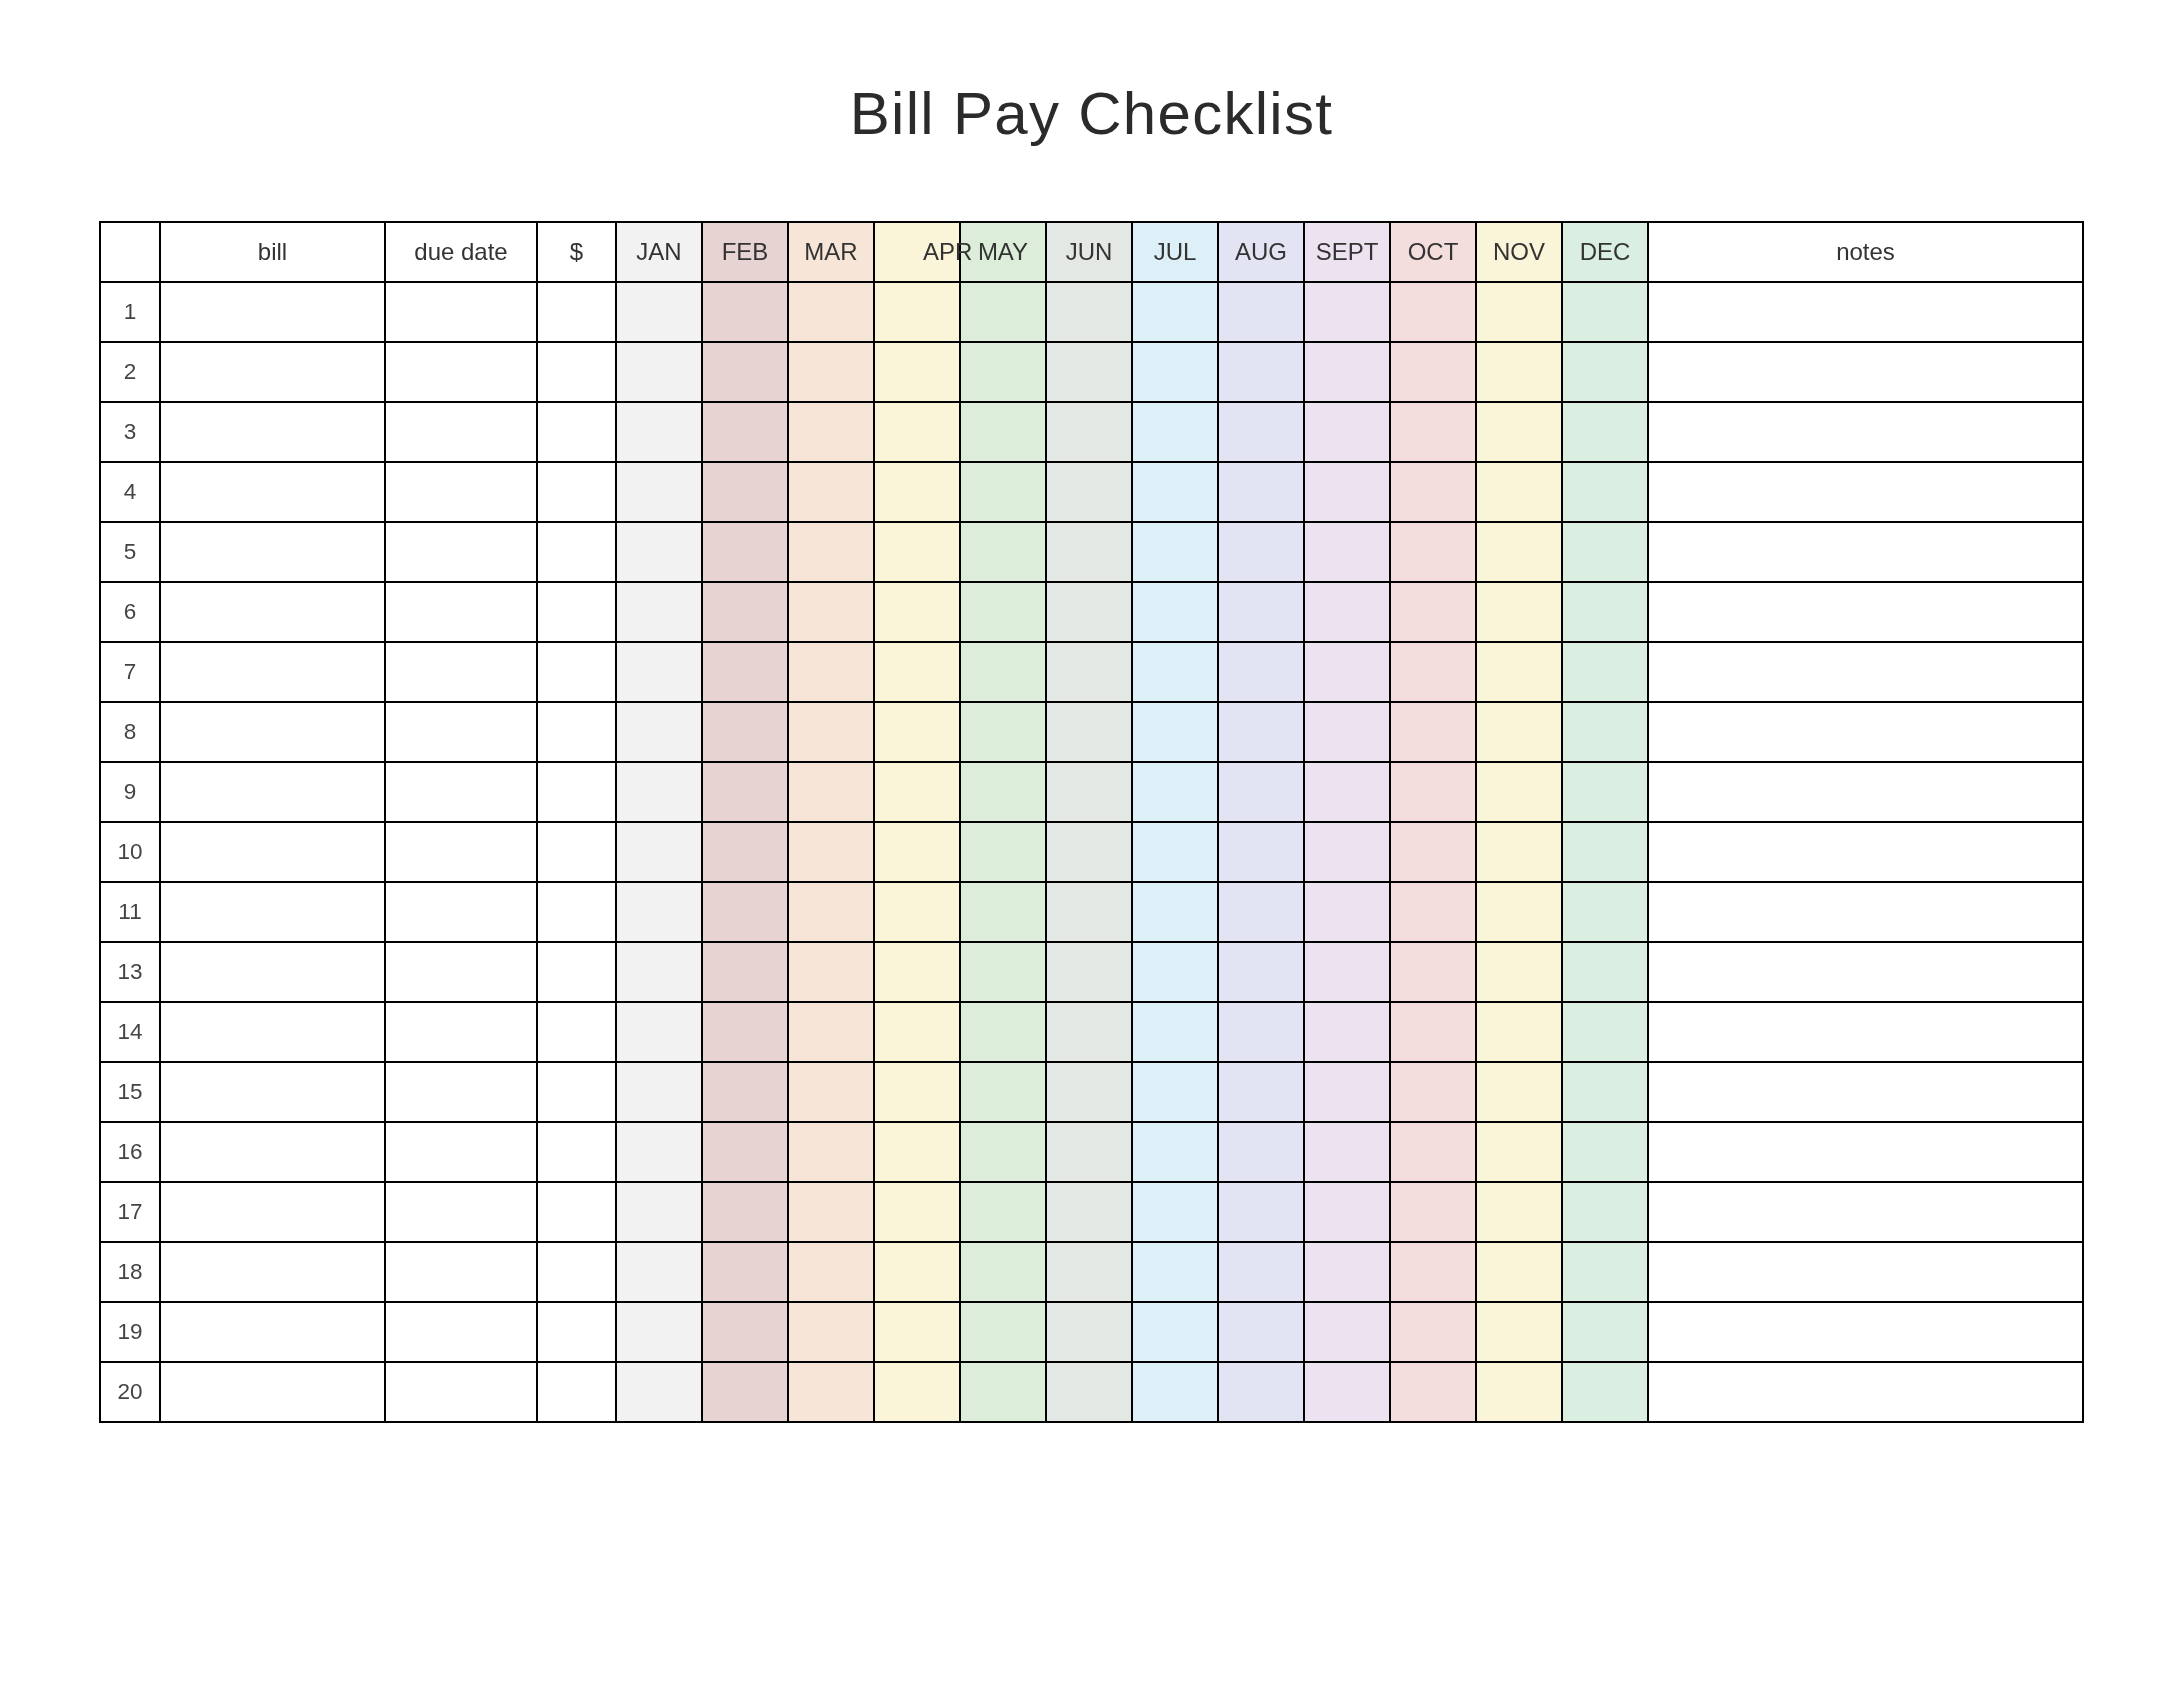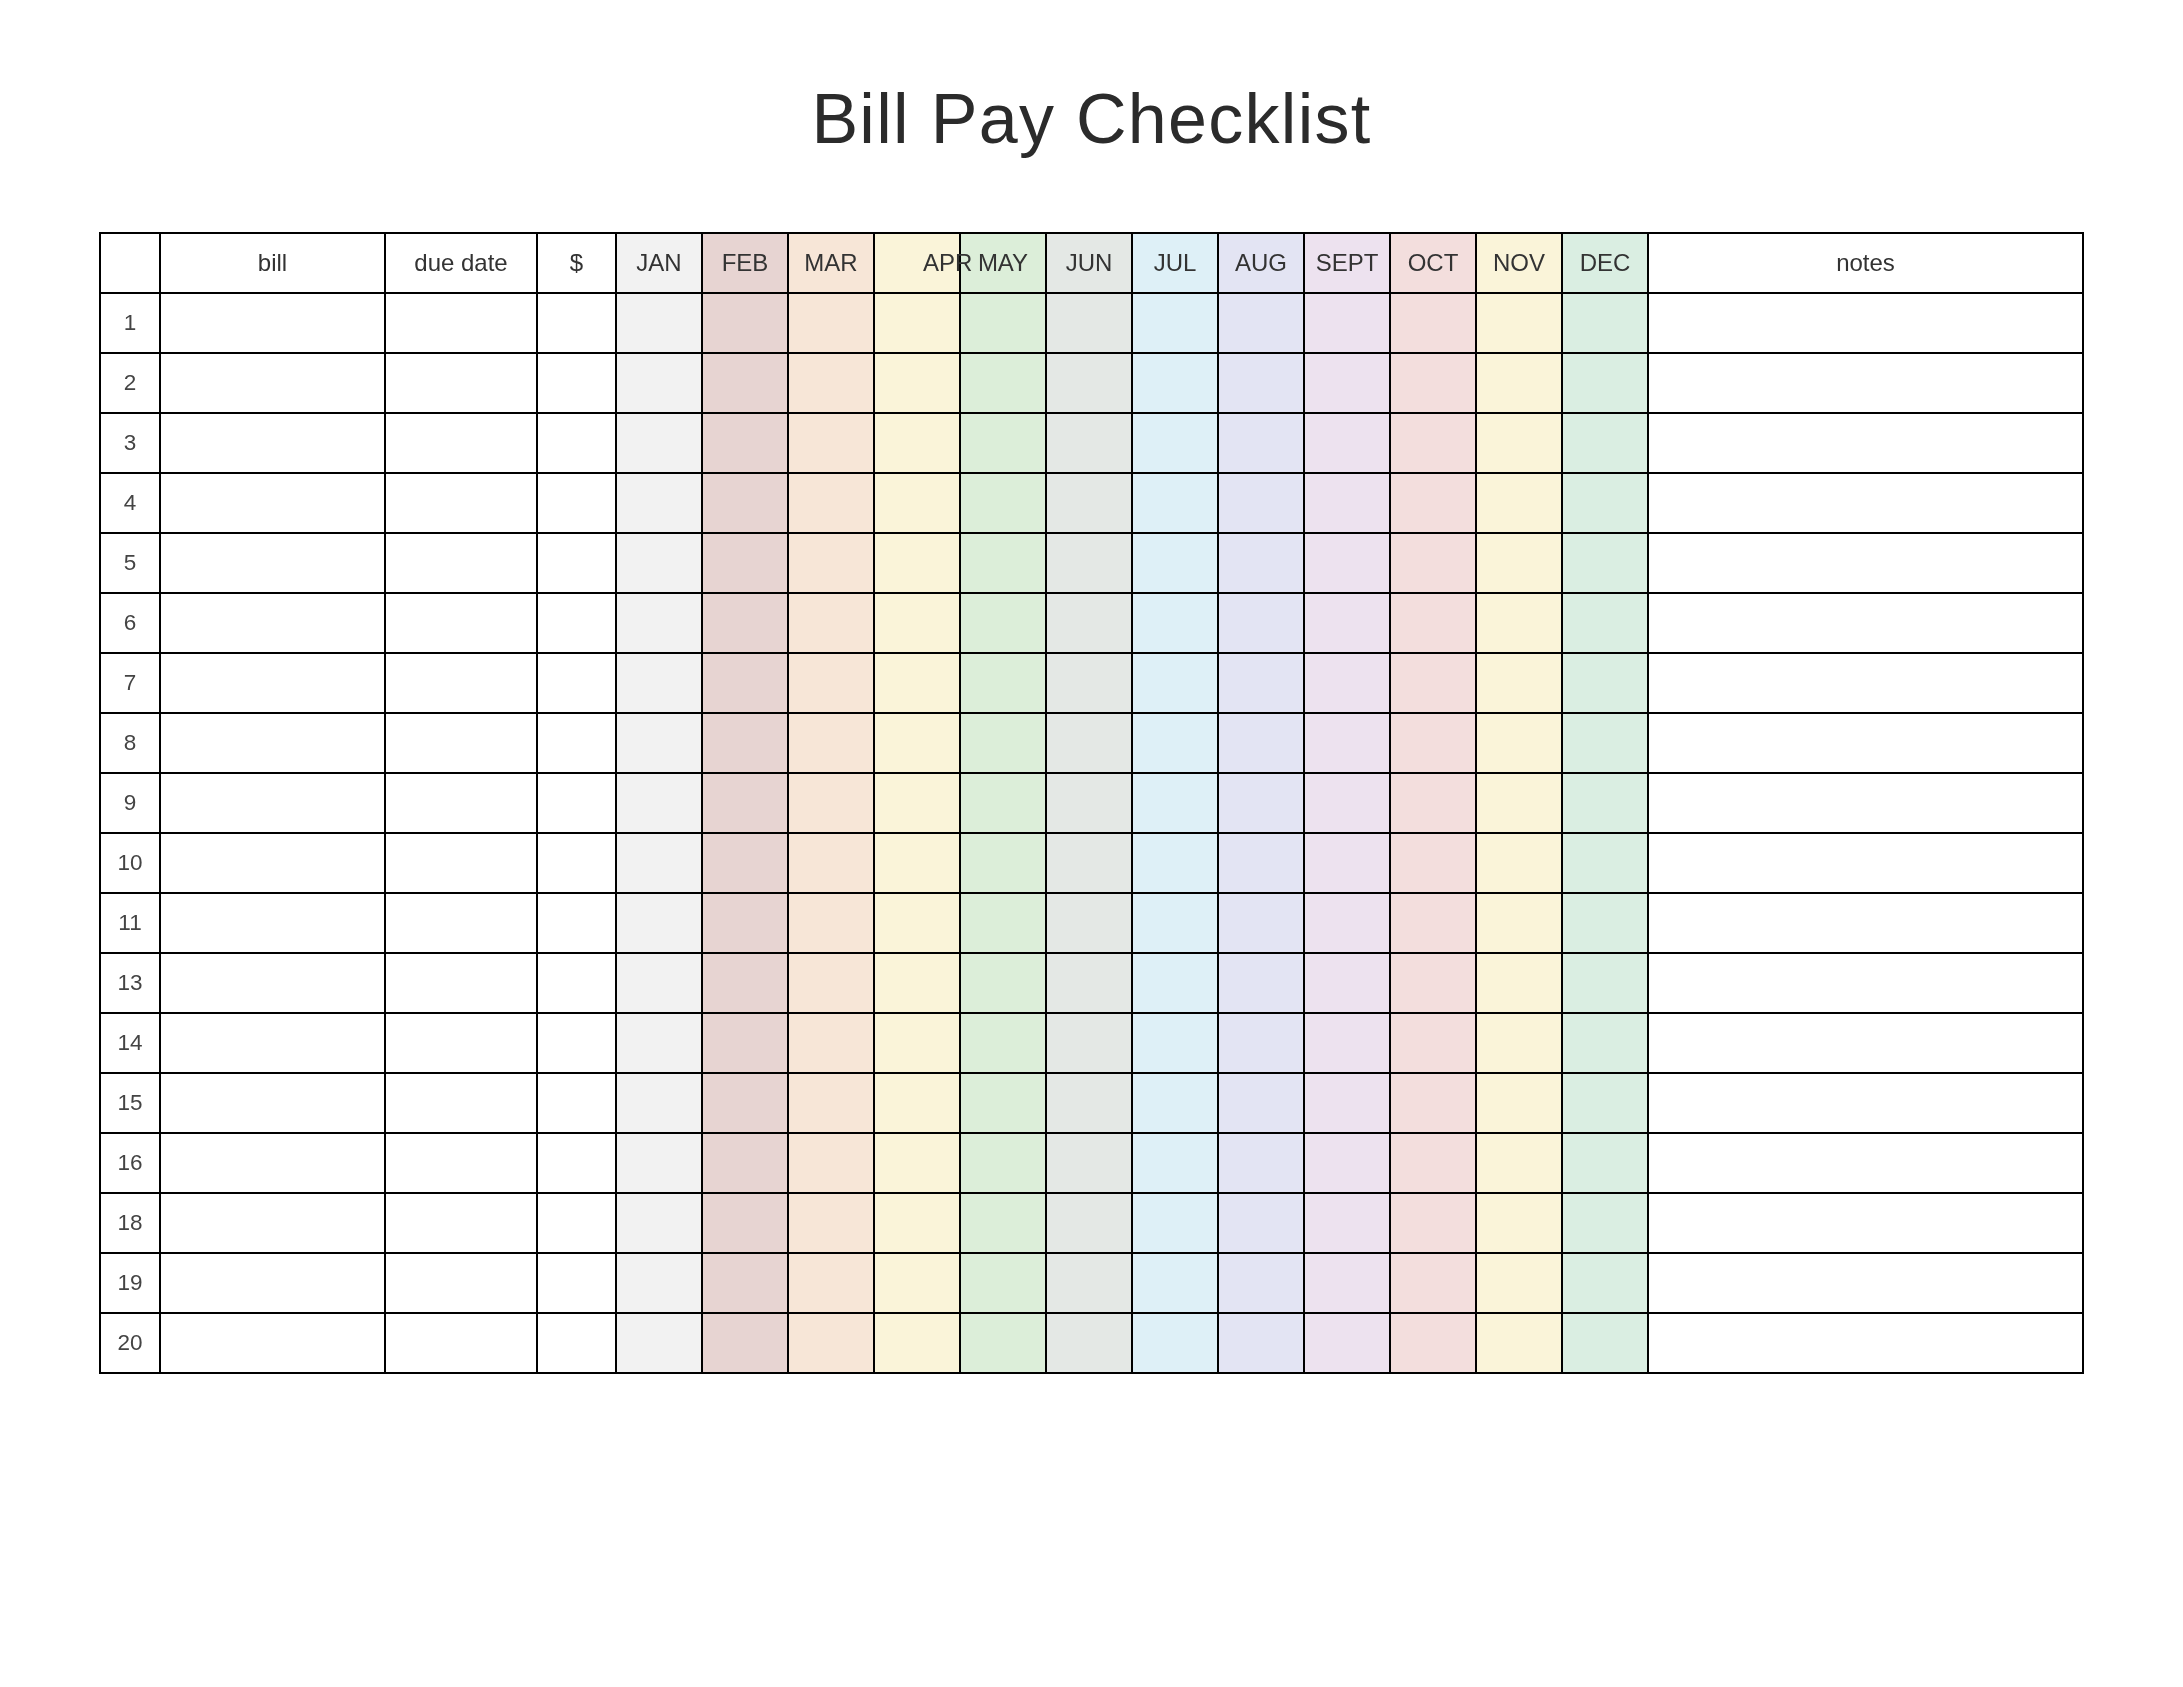--- a/index.html
+++ b/index.html
@@ -10,21 +10,21 @@
     body {
       width: 2183px;
       height: 1687px;
       background: #ffffff;
       font-family: "Helvetica Neue", Arial, sans-serif;
       padding: 79px 99px 99px 99px;
       color: #333;
     }
     .title {
       text-align: center;
-      font-size: 70px;
+      font-size: 60px;
       font-weight: 200;
       letter-spacing: 1.3px;
       margin-bottom: 73px;
       color: #2b2b2b;
     }
     table {
       border-collapse: collapse;
       width: 100%;
       table-layout: fixed;
     }
@@ -390,20 +390,39 @@
         <td class="m6"></td>
         <td class="m7"></td>
         <td class="m8"></td>
         <td class="m9"></td>
         <td class="m10"></td>
         <td class="m11"></td>
         <td class="m12"></td>
         <td></td>
       </tr>
       <tr>
+        <td class="row-num">17</td>
+        <td></td>
+        <td></td>
+        <td></td>
+        <td class="m1"></td>
+        <td class="m2"></td>
+        <td class="m3"></td>
+        <td class="m4"></td>
+        <td class="m5"></td>
+        <td class="m6"></td>
+        <td class="m7"></td>
+        <td class="m8"></td>
+        <td class="m9"></td>
+        <td class="m10"></td>
+        <td class="m11"></td>
+        <td class="m12"></td>
+        <td></td>
+      </tr>
+      <tr>
         <td class="row-num">18</td>
         <td></td>
         <td></td>
         <td></td>
         <td class="m1"></td>
         <td class="m2"></td>
         <td class="m3"></td>
         <td class="m4"></td>
         <td class="m5"></td>
         <td class="m6"></td>

